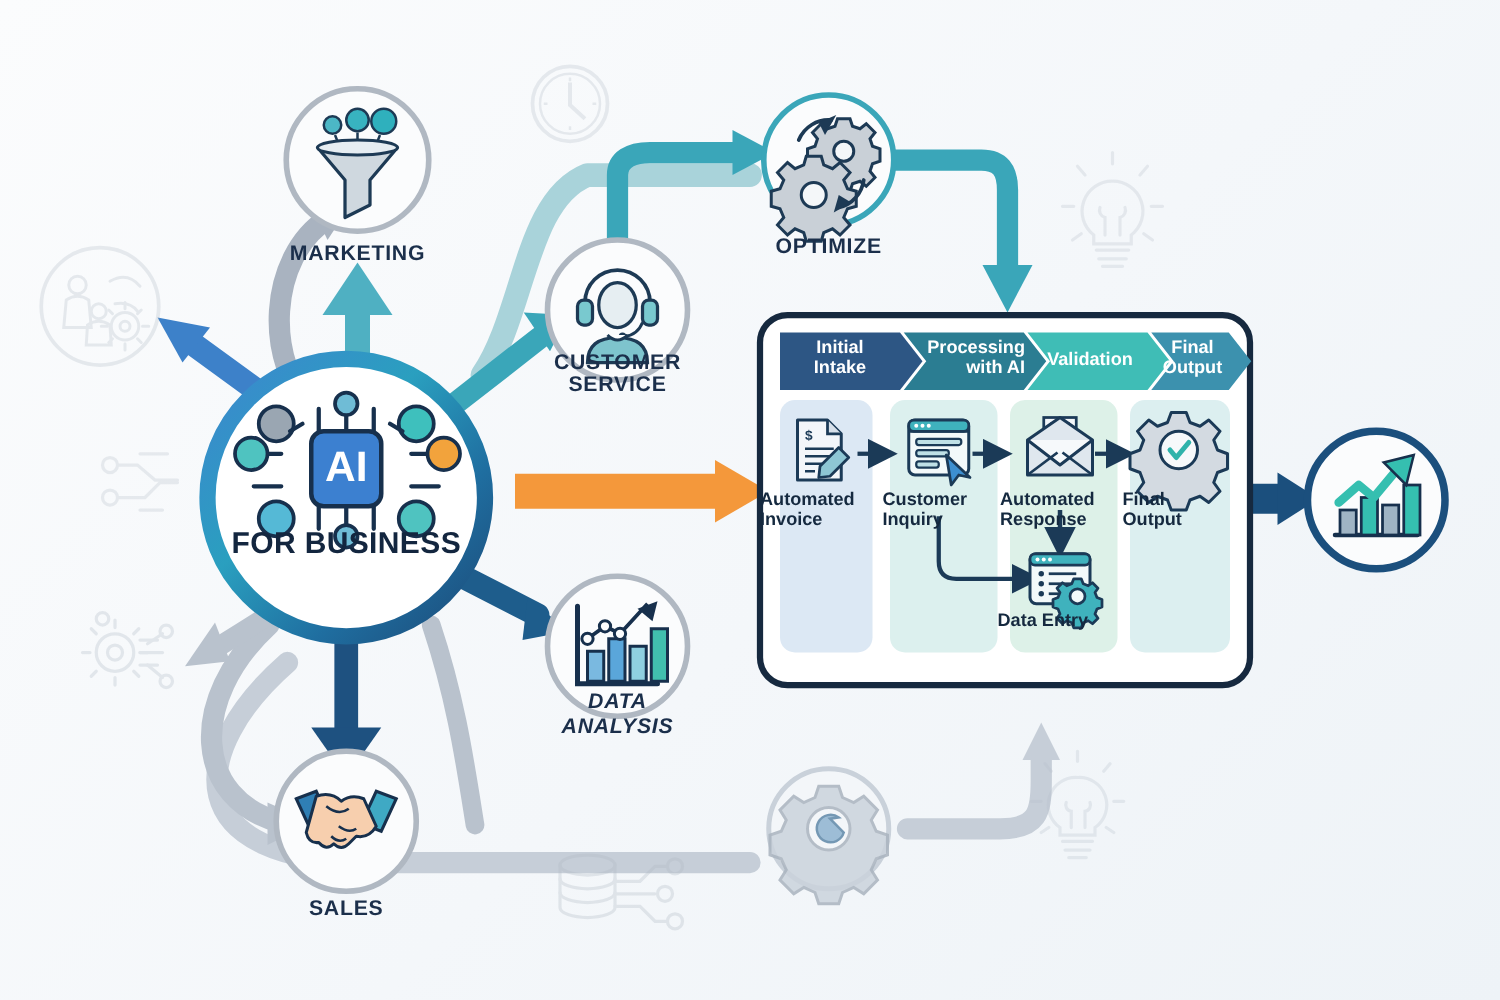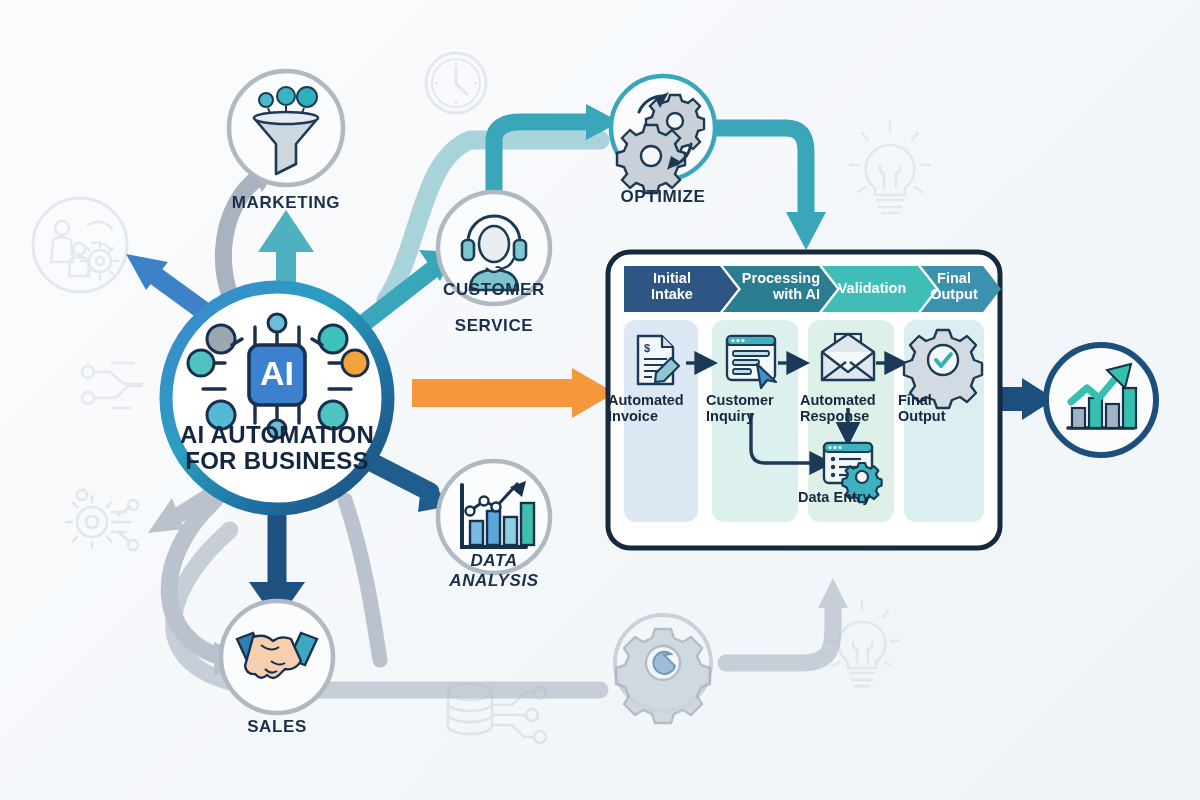--- a/index.html
+++ b/index.html
@@ -342,29 +342,28 @@
       <circle cx="-15" cy="10" r="2.2" fill="#1b3a57"></circle>
         <path d="M-9 10 h10" stroke="#1b3a57" stroke-width="2.2"></path>
       <g transform="translate(14,12)">
         <path d="M-3 -14 h6 l1.6 4 l4 1.6 l3.4 -2.4 l4.4 4.4 l-2.4 3.4 l1.6 4 l4 1.6 v6 l-4 1.6 l-1.6 4 l2.4 3.4 l-4.4 4.4 l-3.4 -2.4 l-4 1.6 l-1.6 4 h-6 l-1.6 -4 l-4 -1.6 l-3.4 2.4 l-4.4 -4.4 l2.4 -3.4 l-1.6 -4 l-4 -1.6 v-6 l4 -1.6 l1.6 -4 l-2.4 -3.4 l4.4 -4.4 l3.4 2.4 l4 -1.6 z" fill="#3fb2bd" stroke="#1b3a57" stroke-width="2.2" stroke-linejoin="round"></path>
         <circle cx="0" cy="0" r="6" fill="#f3f9fa" stroke="#1b3a57" stroke-width="2.2"></circle>
       </g>
     </g>
   </svg>
 
   <div class="hub-title" style="left:127px;top:422px;width:300px;">
-    <div>AI AUTOMATION</div>
     <div>FOR BUSINESS</div>
   </div>
 
   <div class="node-label" style="left:186px;top:194px;width:200px;font-size:17px;">MARKETING</div>
 
   <div class="node-label" style="left:394px;top:281px;width:200px;font-size:17px;">
     <div>CUSTOMER</div>
-    <div style="margin-top:18px;">SERVICE</div>
+    <div style="margin-top:0;">SERVICE</div>
   </div>
 
   <div class="node-label" style="left:563px;top:188px;width:200px;font-size:17px;">OPTIMIZE</div>
 
   <div class="node-label" style="left:394px;top:552px;width:200px;font-size:17px;font-style:italic;">
     <div>DATA</div>
     <div style="margin-top:2px;">ANALYSIS</div>
   </div>
 
   <div class="node-label" style="left:177px;top:718px;width:200px;font-size:17px;">SALES</div>

